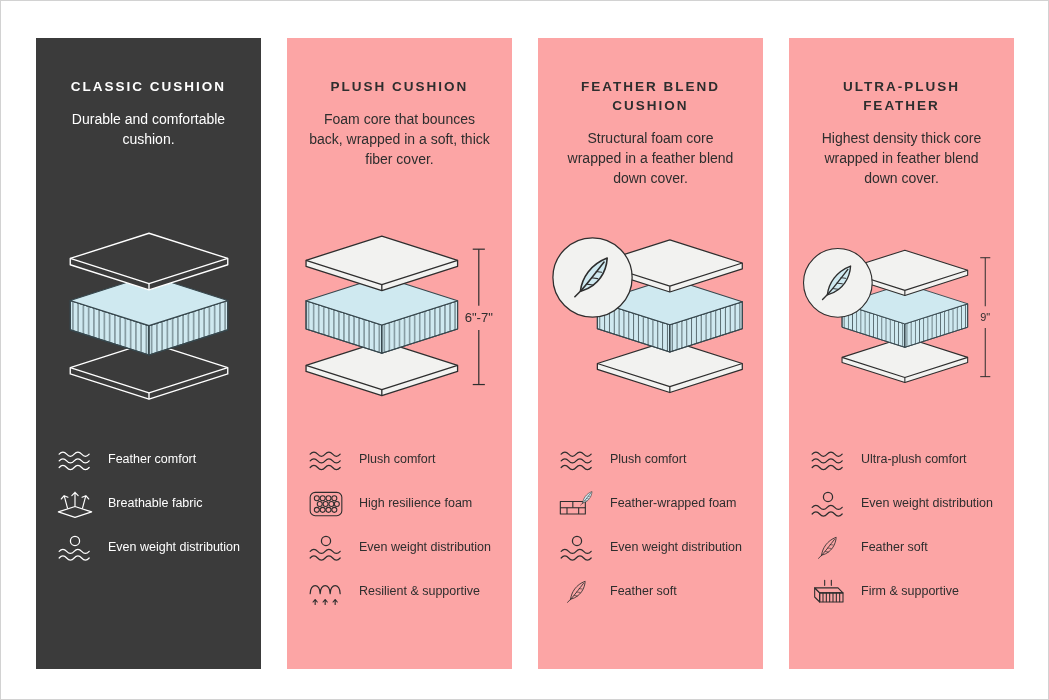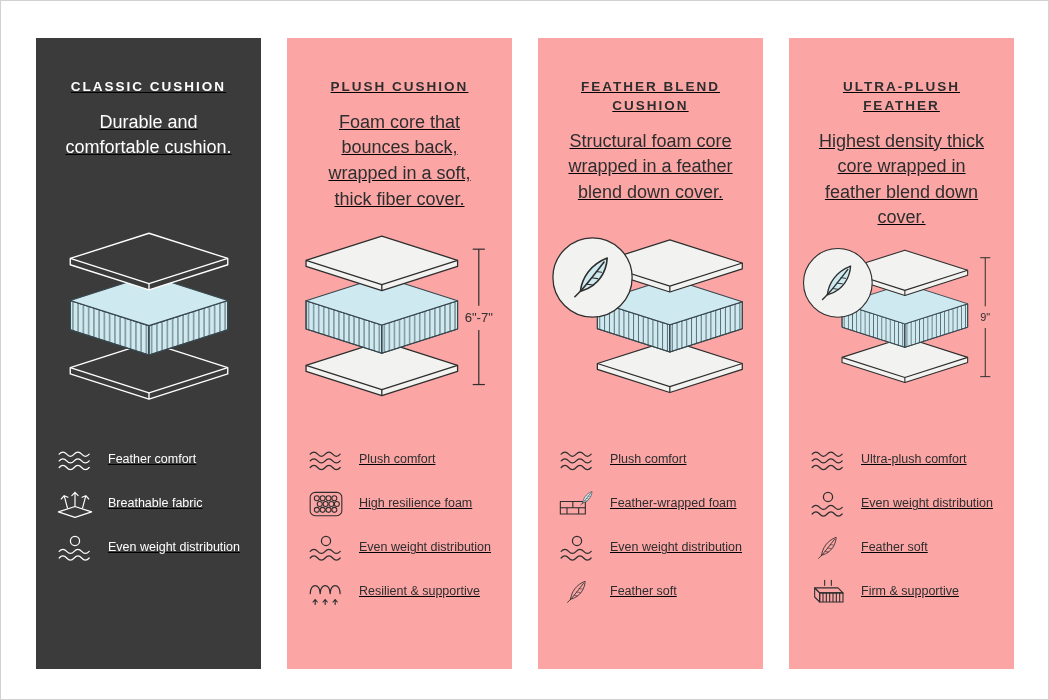--- a/index.html
+++ b/index.html
@@ -7,41 +7,40 @@
   body {
     background:#ffffff;
     border:1px solid #d2d2d2;
     font-family:"Liberation Sans", sans-serif;
     overflow:hidden;
   }
   .board {
     display:flex;
     gap:26px;
     padding:37px 0 0 35px;
-    text-decoration:underline;
   }
   .panel {
     width:225px;
     height:631px;
     padding:40px 18px 28px;
     display:flex;
     flex-direction:column;
   }
   .panel.light { background:#fca5a5; color:#2e2e2e; --panel-bg:#f2f2f0; }
   .panel.dark  { background:#3b3b3b; color:#ffffff; --panel-bg:#3b3b3b; }
   .panel-header { height:126px; text-align:center; }
   .panel-title {
     font-size:13.5px;
     font-weight:bold;
     letter-spacing:2px;
     line-height:1.4;
     margin-bottom:13px;
   }
   .panel-desc {
-    font-size:18px;
+    font-size:14px;
     line-height:1.42;
     padding:0 4px;
   }
   .illustration {
     height:226px;
     display:flex;
     align-items:center;
     justify-content:center;
     margin:0 -6px;
   }

